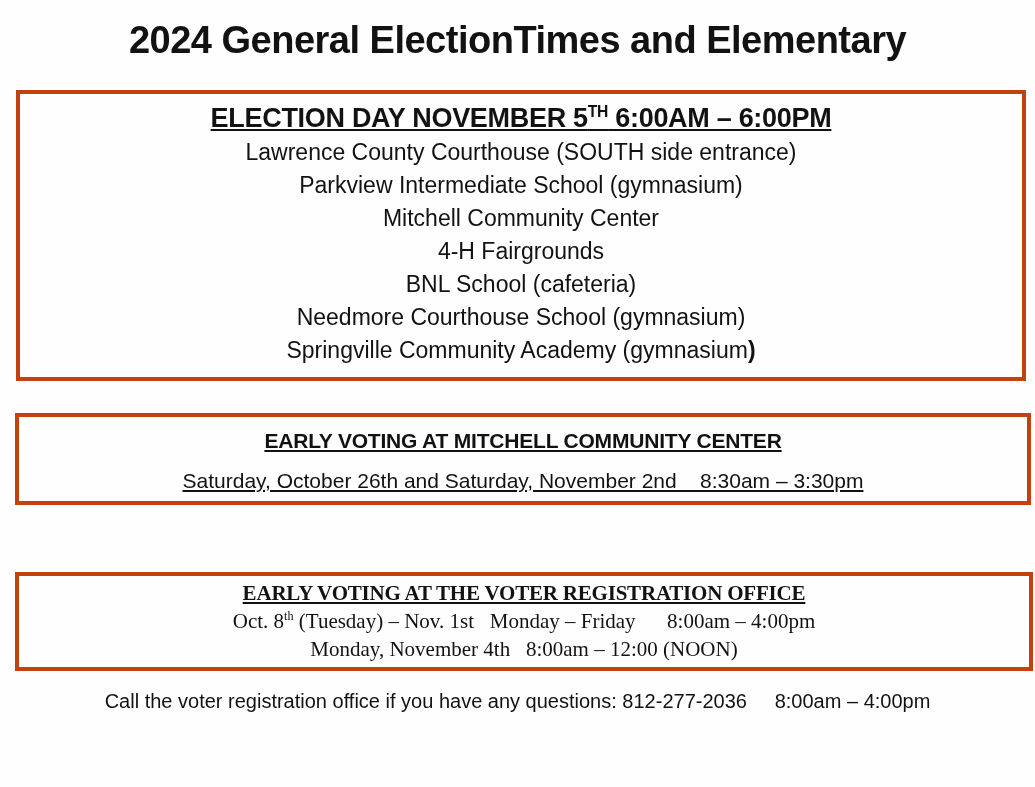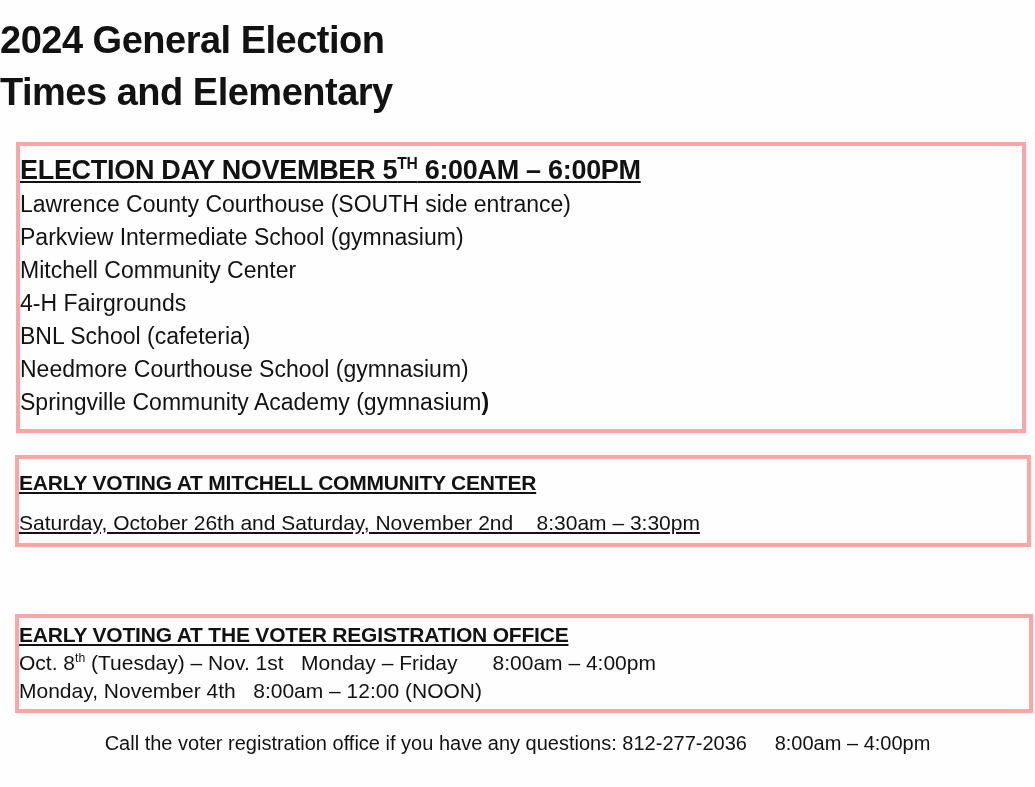--- a/index.html
+++ b/index.html
@@ -20,47 +20,47 @@
 
   
   .title-row {
     display: flex;
     justify-content: center;
     padding-top: 14px;
     font-size: 38px;
     font-weight: bold;
     letter-spacing: -0.5px;
     line-height: 52px;
-    flex-direction: column;
   }
 
   
   .box {
     box-sizing: border-box;
-    border: 4px solid #fca5a5;
+    border: 4px solid #c2410c;
+    text-align: center;
   }
   .box-election-day {
     margin: 24px 0 0 16px;
     width: 1010px;
     padding: 6px 0 10px 0;
   }
   .box-election-day .box-header {
     font-size: 27px;
     font-weight: bold;
     text-decoration: underline;
     line-height: 36px;
     letter-spacing: -0.3px;
   }
   .loc-line {
     font-size: 23px;
     line-height: 33px;
   }
 
   .box-mitchell {
-    margin: 22px 0 0 15px;
+    margin: 32px 0 0 15px;
     width: 1016px;
     padding: 10px 0 7px 0;
   }
   .box-mitchell .box-header {
     font-size: 21px;
     font-weight: bold;
     text-decoration: underline;
     line-height: 27px;
     letter-spacing: -0.2px;
   }
@@ -68,20 +68,21 @@
     margin-top: 13px;
     font-size: 21px;
     line-height: 27px;
     text-decoration: underline;
   }
 
   .box-registration {
     margin: 67px 0 8px 15px;
     width: 1018px;
     padding: 3px 0 4px 0;
+    font-family: Liberation Serif, serif;
   }
   .box-registration .box-header {
     font-size: 21px;
     font-weight: bold;
     text-decoration: underline;
     line-height: 28px;
     letter-spacing: -0.2px;
   }
   .box-registration .schedule-line {
     font-size: 21px;

